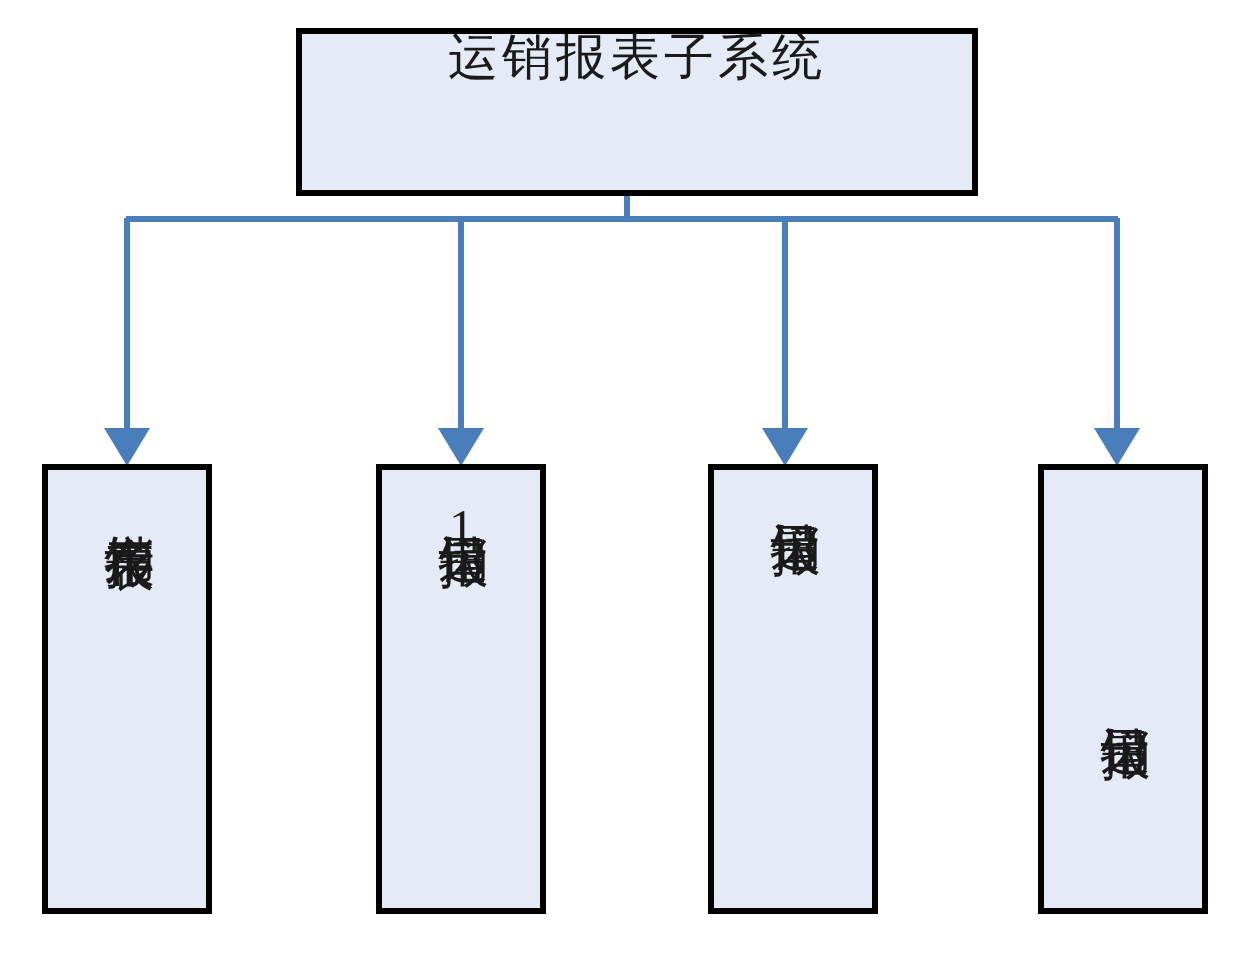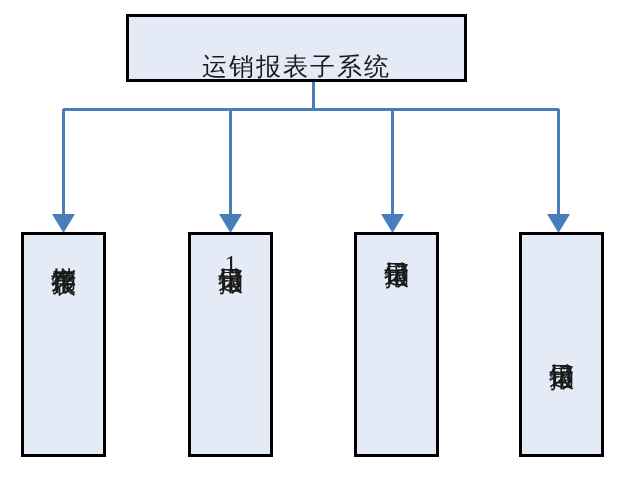--- a/index.html
+++ b/index.html
@@ -29,25 +29,25 @@
   }
   .node {
     position: absolute;
     box-sizing: border-box;
     background: #e5ebf6;
     border: 3px solid #000000;
     display: flex;
     justify-content: center;
   }
   .node-root {
-    left: 126px;
+    left: 148px;
     top: 14px;
     width: 341px;
-    height: 68px;
-    align-items: flex-end;
+    height: 84px;
+    align-items: flex-start;
   }
   .node-leaf {
     width: 85px;
     height: 225px;
     top: 232px;
   }
   .leaf-1 { left: 21px;  }
   .leaf-2 { left: 188px; }
   .leaf-3 { left: 354px; }
   .leaf-4 { left: 519px; }

